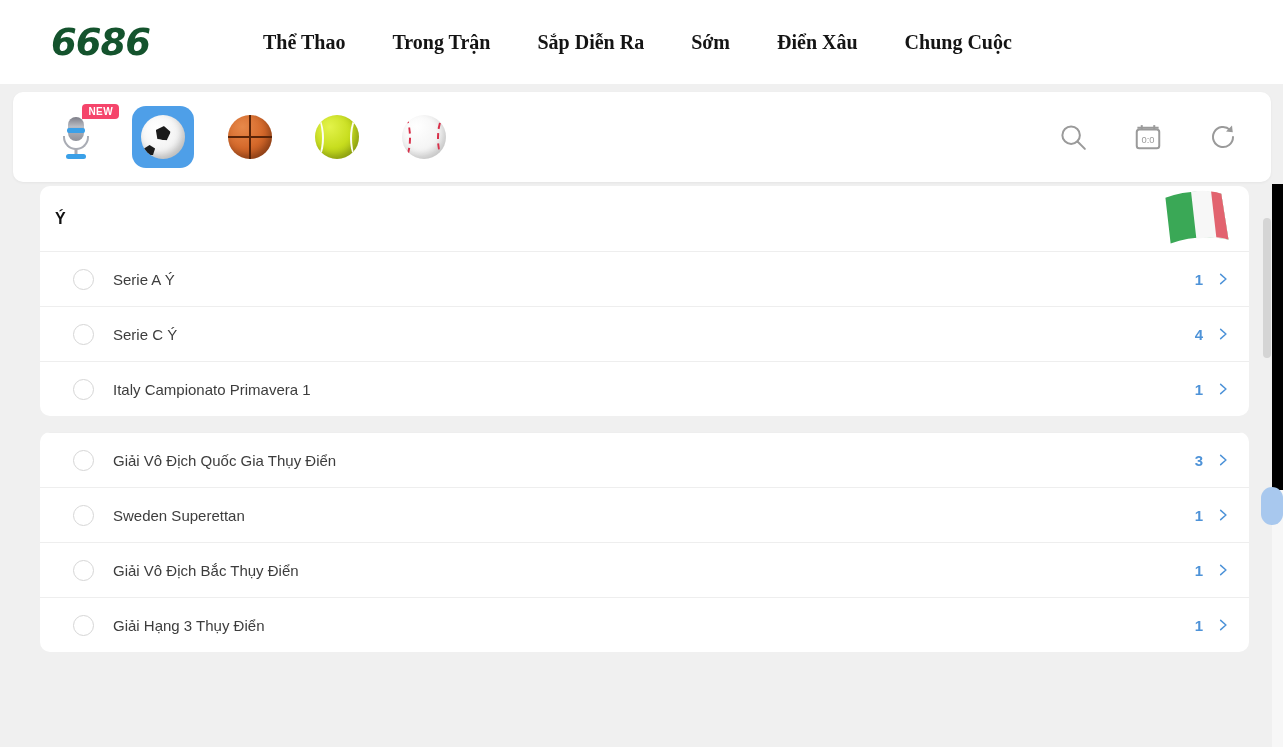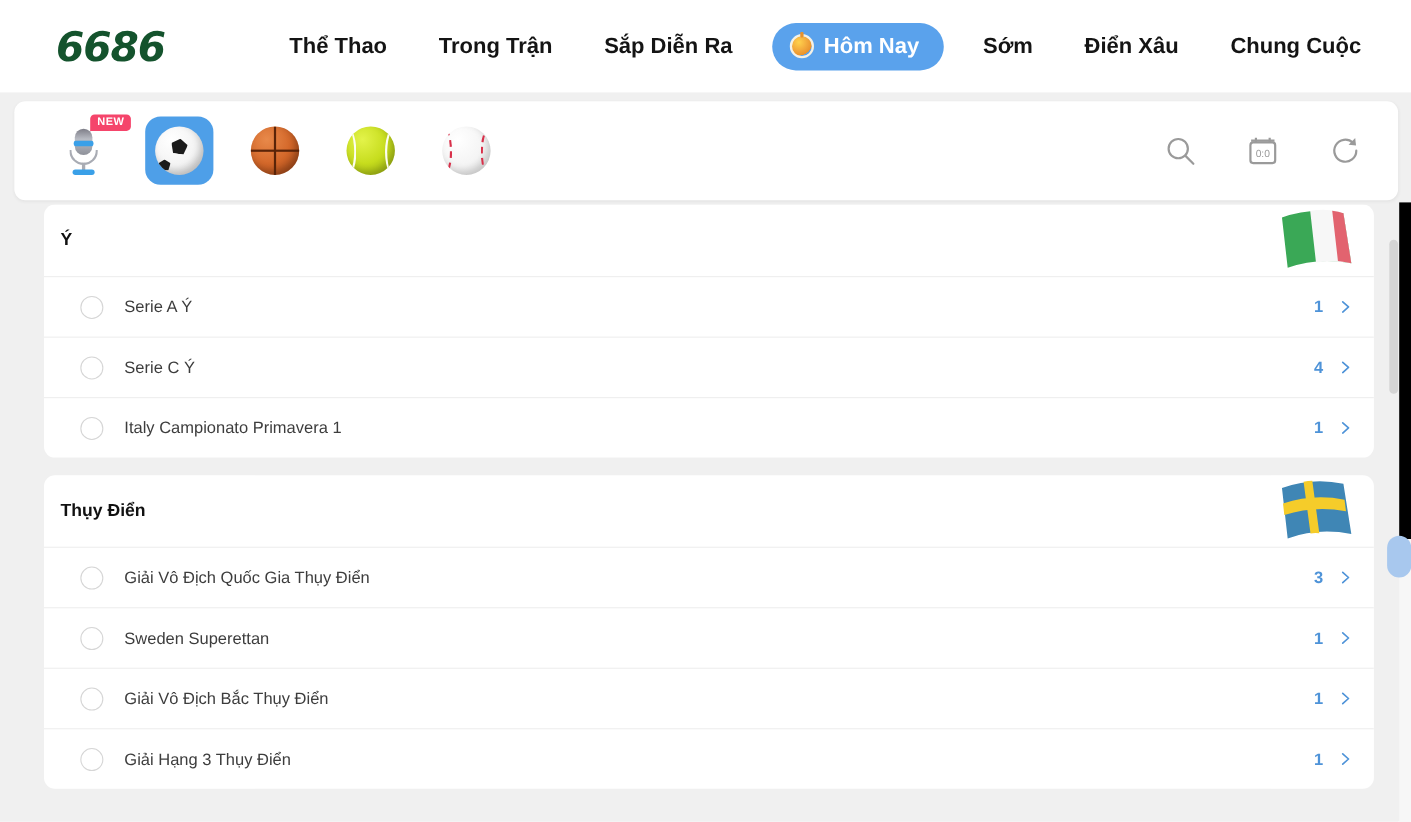--- a/index.html
+++ b/index.html
@@ -19,21 +19,21 @@
   }
   .logo {
     margin-left: 51px;
     font-size: 37px; font-weight: bold; letter-spacing: -1px;
     color: #14532d;
     font-family: "DejaVu Sans", sans-serif;
     font-style: italic;
     line-height: 1;
     user-select: none;
   }
-  .navlist { display: flex; align-items: center; margin-left: 113px; }
+  .navlist { display: flex; align-items: flex-end; margin-left: 113px; font-family: Liberation Serif, serif; }
   .navitem {
     font-size: 20px; font-weight: bold; color: #141414;
     white-space: nowrap;
     padding: 0 0;
     cursor: pointer;
   }
   .navitem + .navitem { margin-left: 47px; }
   .navitem.pill {
     background: #5aa2ec; color: #ffffff;
     border-radius: 22px;
@@ -254,24 +254,20 @@
       </div>
 
       <div class="navitem">
         <span>Trong Trận</span>
       </div>
 
       <div class="navitem">
         <span>Sắp Diễn Ra</span>
       </div>
 
-      <div class="navitem pill">
-        <span class="pill-icon"></span>
-        <span>Hôm Nay</span>
-      </div>
 
       <div class="navitem">
         <span>Sớm</span>
       </div>
 
       <div class="navitem">
         <span>Điển Xâu</span>
       </div>
 
       <div class="navitem">
@@ -378,32 +374,20 @@
         <div class="row-right">
           <span class="count">1</span>
           <svg class="chev" viewBox="0 0 24 24" fill="none" stroke="currentColor" stroke-width="2.6">
             <polyline points="8,4 17,12 8,20" stroke-linecap="round" stroke-linejoin="round"></polyline>
           </svg>
         </div>
       </div>
     </div>
 
     <div class="card">
-      <div class="card-head">
-        <div class="card-title">Thụy Điển</div>
-        <div class="flag">
-          <svg width="112" height="76" viewBox="0 0 112 76">
-            <g transform="rotate(-4 56 38)">
-              <path d="M18 14 Q 46 6 74 14 L 78 60 Q 48 52 20 60 Z" fill="#3f86b5"></path>
-              <path d="M38 9.6 Q 42 9 46 9.2 L 49 57.4 Q 45 56.6 41 57 Z" fill="#f5cc2a"></path>
-              <path d="M18 28 Q 46 21 74 28.5 L 74.6 39 Q 46 31.6 18.4 38.6 Z" fill="#f5cc2a"></path>
-            </g>
-          </svg>
-        </div>
-      </div>
 
       <div class="league-row">
         <div class="radio"></div>
         <div class="league-name">Giải Vô Địch Quốc Gia Thụy Điển</div>
         <div class="row-right">
           <span class="count">3</span>
           <svg class="chev" viewBox="0 0 24 24" fill="none" stroke="currentColor" stroke-width="2.6">
             <polyline points="8,4 17,12 8,20" stroke-linecap="round" stroke-linejoin="round"></polyline>
           </svg>
         </div>

